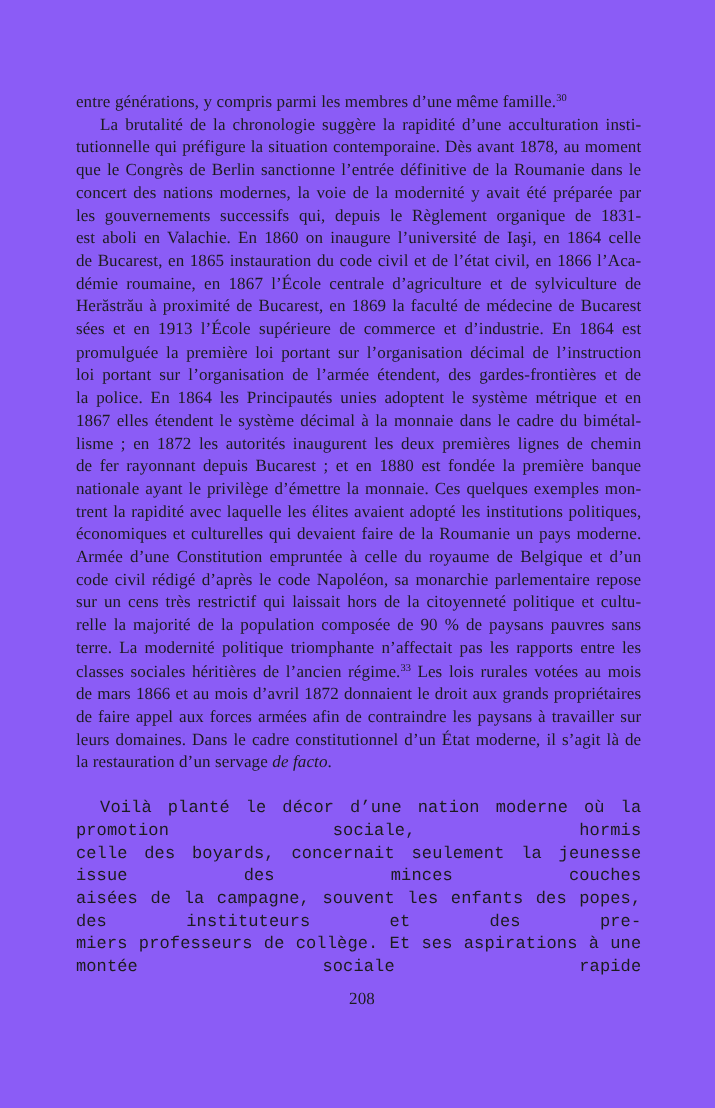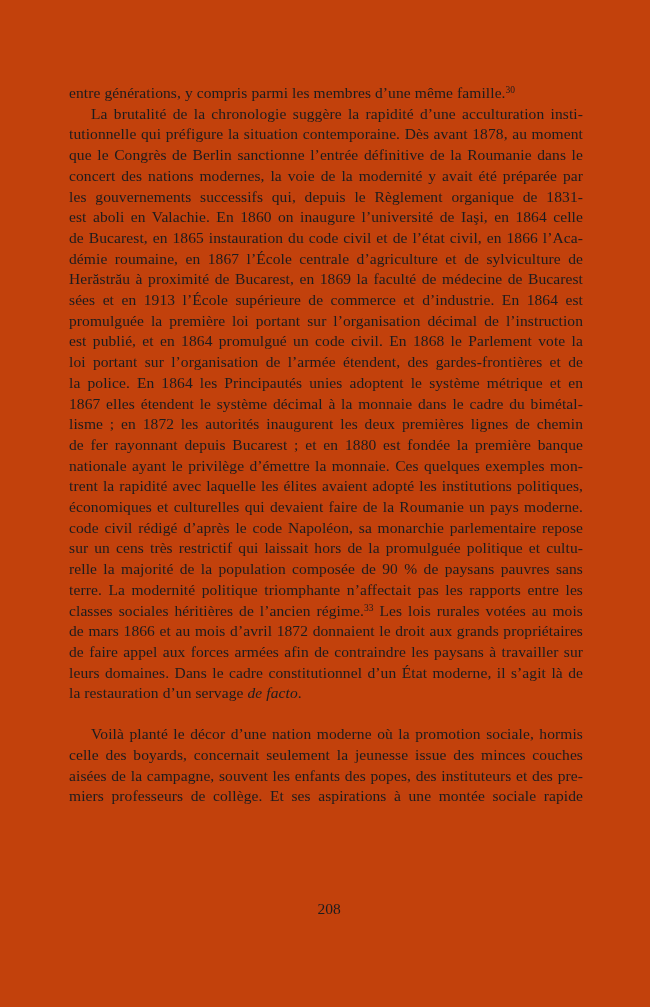--- a/index.html
+++ b/index.html
@@ -6,37 +6,38 @@
   html, body {
     margin: 0;
     padding: 0;
     background: #e8e8e8;
   }
   .page {
     position: relative;
     width: 650px;
     height: 1007px;
     margin: 0 auto;
-    background: #c2410c;
+    background: #8b5cf6;
     overflow: hidden;
     font-family: "Liberation Serif", "DejaVu Serif", serif;
     color: #1c1c1e;
   }
   .text-block {
     position: absolute;
     left: 69px;
     top: 83px;
     width: 514px;
   }
   .paragraph {
     margin: 0;
     padding: 0;
   }
   .paragraph.gap-before {
     margin-top: 20px;
+    font-family: Liberation Mono, monospace;
   }
   .line {
     font-size: 15.5px;
     line-height: 20.7px;
     text-align: justify;
     text-align-last: justify;
     letter-spacing: 0.1px;
   }
   .line.last-natural {
     text-align-last: left;
@@ -77,31 +78,31 @@
         <div class="line">tutionnelle qui préfigure la situation contemporaine. Dès avant 1878, au moment</div>
         <div class="line">que le Congrès de Berlin sanctionne l’entrée définitive de la Roumanie dans le</div>
         <div class="line">concert des nations modernes, la voie de la modernité y avait été préparée par</div>
         <div class="line">les gouvernements successifs qui, depuis le Règlement organique de 1831-</div>
         <div class="line">est aboli en Valachie. En 1860 on inaugure l’université de Iaşi, en 1864 celle</div>
         <div class="line">de Bucarest, en 1865 instauration du code civil et de l’état civil, en 1866 l’Aca-</div>
         <div class="line">démie roumaine, en 1867 l’École centrale d’agriculture et de sylviculture de</div>
         <div class="line">Herăstrău à proximité de Bucarest, en 1869 la faculté de médecine de Bucarest</div>
         <div class="line">sées et en 1913 l’École supérieure de commerce et d’industrie. En 1864 est</div>
         <div class="line">promulguée la première loi portant sur l’organisation décimal de l’instruction</div>
-        <div class="line">est publié, et en 1864 promulgué un code civil. En 1868 le Parlement vote la</div>
         <div class="line">loi portant sur l’organisation de l’armée étendent, des gardes-frontières et de</div>
         <div class="line">la police. En 1864 les Principautés unies adoptent le système métrique et en</div>
         <div class="line">1867 elles étendent le système décimal à la monnaie dans le cadre du bimétal-</div>
         <div class="line">lisme ; en 1872 les autorités inaugurent les deux premières lignes de chemin</div>
         <div class="line">de fer rayonnant depuis Bucarest ; et en 1880 est fondée la première banque</div>
         <div class="line">nationale ayant le privilège d’émettre la monnaie. Ces quelques exemples mon-</div>
         <div class="line">trent la rapidité avec laquelle les élites avaient adopté les institutions politiques,</div>
         <div class="line">économiques et culturelles qui devaient faire de la Roumanie un pays moderne.</div>
+        <div class="line">Armée d’une Constitution empruntée à celle du royaume de Belgique et d’un</div>
         <div class="line">code civil rédigé d’après le code Napoléon, sa monarchie parlementaire repose</div>
-        <div class="line">sur un cens très restrictif qui laissait hors de la promulguée politique et cultu-</div>
+        <div class="line">sur un cens très restrictif qui laissait hors de la citoyenneté politique et cultu-</div>
         <div class="line">relle la majorité de la population composée de 90 % de paysans pauvres sans</div>
         <div class="line">terre. La modernité politique triomphante n’affectait pas les rapports entre les</div>
         <div class="line">classes sociales héritières de l’ancien régime.<span class="sup">33</span> Les lois rurales votées au mois</div>
         <div class="line">de mars 1866 et au mois d’avril 1872 donnaient le droit aux grands propriétaires</div>
         <div class="line">de faire appel aux forces armées afin de contraindre les paysans à travailler sur</div>
         <div class="line">leurs domaines. Dans le cadre constitutionnel d’un État moderne, il s’agit là de</div>
         <div class="line last-natural">la restauration d’un servage <span class="it">de facto</span>.</div>
       </div>
       <div class="paragraph gap-before">
         <div class="line indent">Voilà planté le décor d’une nation moderne où la promotion sociale, hormis</div>

